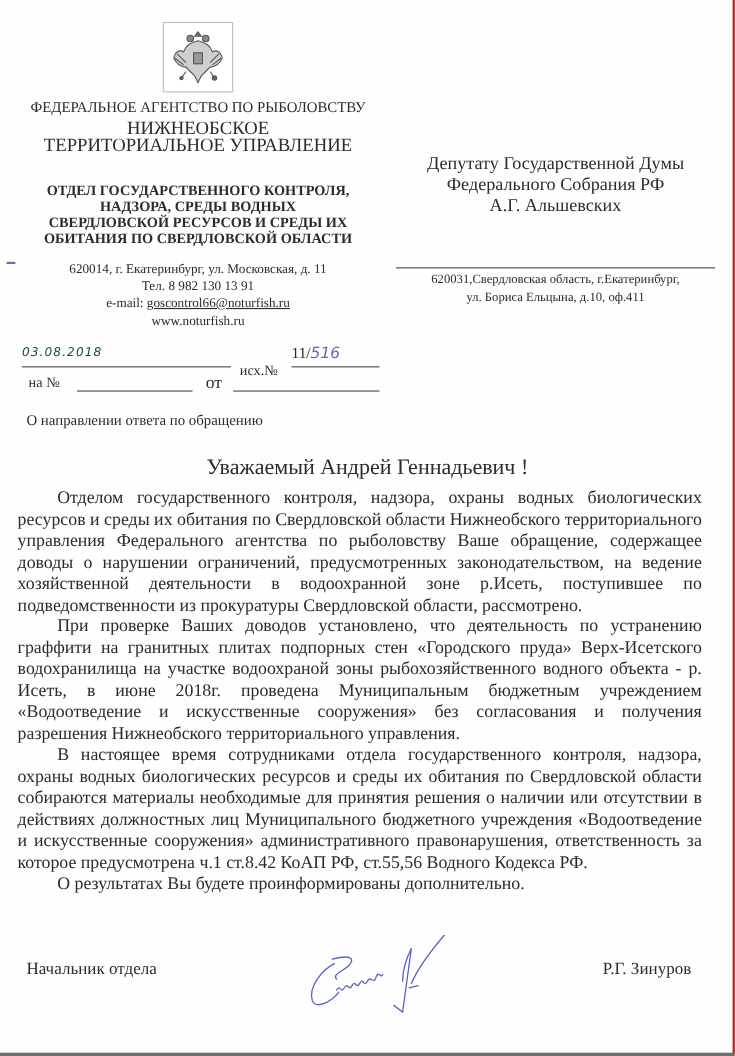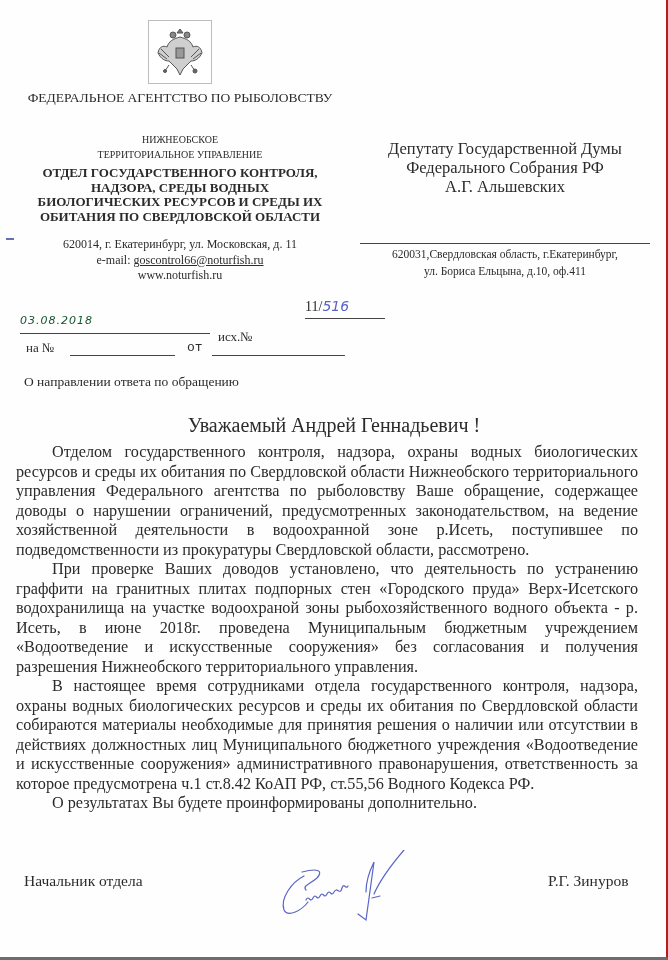--- a/index.html
+++ b/index.html
@@ -7,35 +7,35 @@
     width:668px; height:960px; background:#ffffff; position:relative; overflow:hidden;
     font-family: "Liberation Serif", "DejaVu Serif", serif; color:#2b2b2b;
   }
   .page { position:absolute; left:0; top:0; width:666px; height:957px; background:#fefefe;
           border-right:6px solid #b91c1c; border-bottom:3px solid #6e6e6e; }
   .abs { position:absolute; }
   .center { text-align:center; }
   .emblem { left:148px; top:20px; width:62px; height:62px; border:1px solid #bdbdbd; background:#fff; }
   .emblem svg { width:62px; height:62px; display:block; }
   .agency { left:10px; width:340px; top:90px; font-size:13.5px; letter-spacing:0px; }
-  .terr { left:10px; width:340px; top:132px; font-size:10px; line-height:15px; }
+  .terr { left:10px; width:340px; top:109px; font-size:17px; line-height:15px; }
   .dept { left:10px; width:340px; top:166px; font-size:13px; font-weight:bold; line-height:14.5px; }
   .addr { left:10px; width:340px; top:237px; font-size:12px; line-height:15.5px; }
   .addr .link { text-decoration:underline; }
   .recip { left:360px; width:290px; top:123px; font-size:16.5px; line-height:19px;margin-top:16px; }
   .recip-line { left:360px; width:290px; top:243px; border-top:1px solid #444; }
   .recip-addr { left:360px; width:290px; top:246px; font-size:11.5px; line-height:17px; }
   .date-hand { left:20px; top:314px; width:190px; font-family:"DejaVu Sans", sans-serif; font-style:italic;
                color:#14532d; font-size:11px; letter-spacing:1px; border-bottom:1px solid #444; height:19px; }
   .outno-label { left:218px; top:316px; font-size:13px;margin-top:13px; }
-  .outno { left:265px; top:298px; width:80px; border-bottom:1px solid #444; height:20px; font-size:14px;margin-left:40px; }
+  .outno { left:265px; top:313px; width:80px; border-bottom:1px solid #444; height:20px; font-size:14px; }
   .outno .hand { color:#5a64c8; font-style:italic; font-family:"DejaVu Sans", sans-serif; font-size:14px; }
   .nano-label { left:26px; top:340px; font-size:13px; }
   .nano-line { left:70px; top:355px; width:105px; border-bottom:1px solid #444; }
-  .ot-label { left:187px; top:340px; font-size:13px;font-family:Liberation Mono, monospace; }
+  .ot-label { left:187px; top:340px; font-size:16px; }
   .ot-line { left:212px; top:355px; width:133px; border-bottom:1px solid #444; }
   .subject { left:24px; top:374px; font-size:13.5px; }
   .greeting { left:0; width:668px; top:414px; font-size:20px; }
   .body { left:16px; width:622px; top:443px; font-size:16.2px; line-height:19.5px; text-align:justify; }
   .body p { margin:0; text-indent:36px; }
   .sign-role { left:24px; top:872px; font-size:15.5px; }
   .sign-name { left:548px; top:872px; font-size:15.5px; }
   .signature { left:262px; top:850px; width:170px; height:90px; }
   .margin-mark { left:6px; top:238px; width:8px; height:2px; background:#6670b8; }
 </style>
@@ -63,28 +63,29 @@
   <div class="abs center agency">ФЕДЕРАЛЬНОЕ АГЕНТСТВО ПО РЫБОЛОВСТВУ</div>
 
   <div class="abs center terr">
     <div>НИЖНЕОБСКОЕ</div>
     <div>ТЕРРИТОРИАЛЬНОЕ УПРАВЛЕНИЕ</div>
   </div>
 
   <div class="abs center dept">
     <div>ОТДЕЛ ГОСУДАРСТВЕННОГО КОНТРОЛЯ,</div>
     <div>НАДЗОРА, СРЕДЫ ВОДНЫХ</div>
-    <div>БИОЛОГИЧЕСКИХ РЕСУРСОВ И СРЕДЫ ИХ</div>
+    <div>СВЕРДЛОВСКОЙ РЕСУРСОВ И СРЕДЫ ИХ</div>
     <div>ОБИТАНИЯ ПО СВЕРДЛОВСКОЙ ОБЛАСТИ</div>
   </div>
 
   <div class="abs margin-mark"></div>
 
   <div class="abs center addr">
     <div>620014, г. Екатеринбург, ул. Московская, д. 11</div>
+    <div>Тел. 8 982 130 13 91</div>
     <div><span>e-mail: </span><span class="link">goscontrol66@noturfish.ru</span></div>
     <div>www.noturfish.ru</div>
   </div>
 
   <div class="abs center recip">
     <div>Депутату Государственной Думы</div>
     <div>Федерального Собрания РФ</div>
     <div>А.Г. Альшевских</div>
   </div>
   <div class="abs recip-line"></div>

